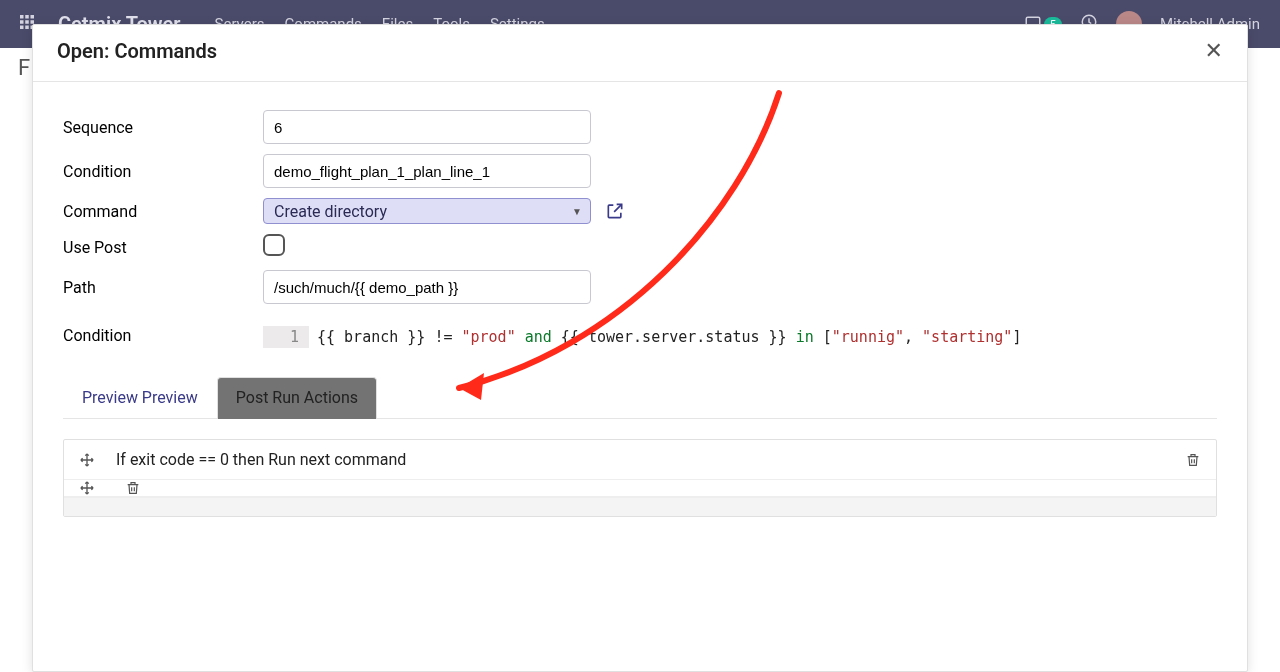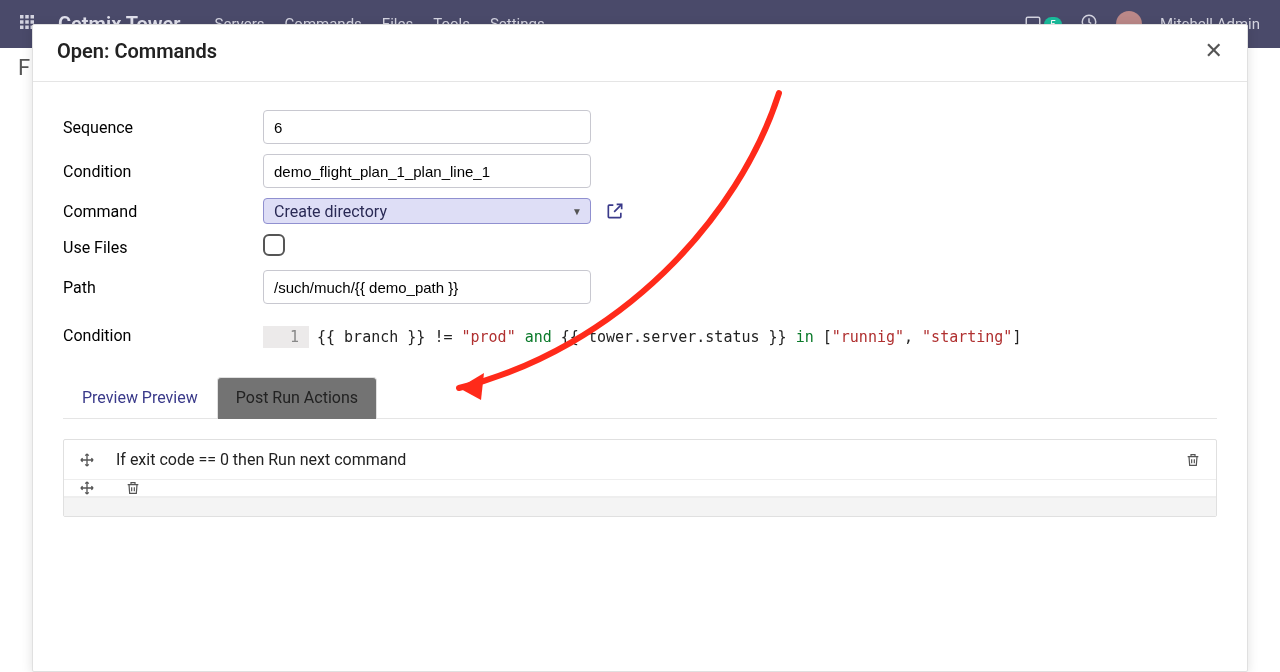--- a/index.html
+++ b/index.html
@@ -167,21 +167,21 @@
           <svg viewBox="0 0 24 24" stroke-width="2">
               <path d="M14 4h6v6"></path>
               <path d="M20 4l-9 9"></path>
               <path d="M19 14v5a1 1 0 0 1-1 1H5a1 1 0 0 1-1-1V6a1 1 0 0 1 1-1h5"></path>
             </svg>
         </span>
       </div>
     </div>
 
     <div class="form-row">
-      <div class="form-label">Use Files</div>
+      <div class="form-label">Use Post</div>
       <div class="form-field"><span class="checkbox"></span></div>
     </div>
 
     <div class="form-row">
       <div class="form-label">Path</div>
       <div class="form-field"><input class="input-text" value="/such/much/{{ demo_path }}" style=""></div>
     </div>
 
     <div class="form-row top" style="margin-top:22px;">
       <div class="form-label">Condition</div>

